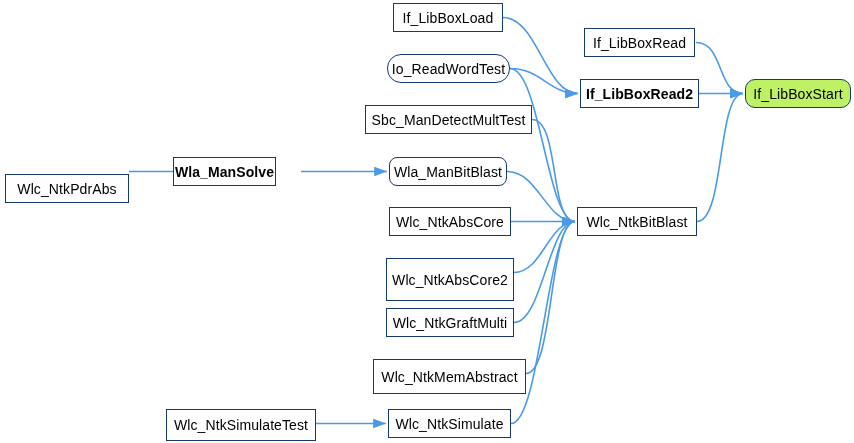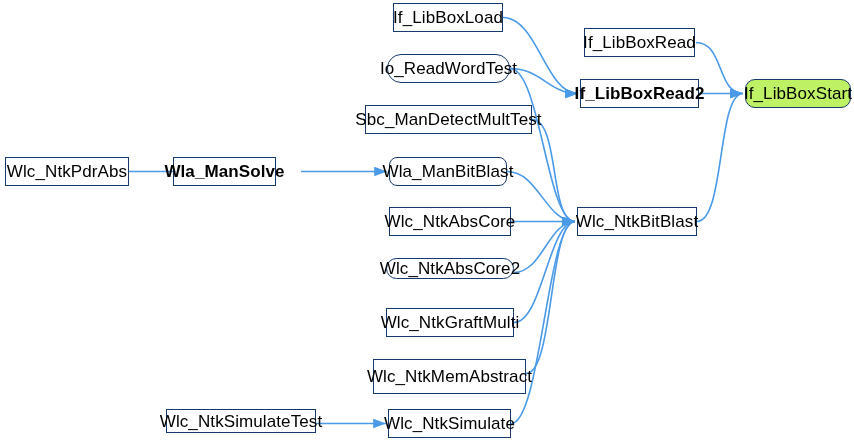--- a/index.html
+++ b/index.html
@@ -22,21 +22,21 @@
     width: 854px;
     height: 443px;
     pointer-events: none;
   }
   .node {
     position: absolute;
     box-sizing: border-box;
     border: 1px solid #163a6b;
     background: #ffffff;
     color: #000000;
-    font-size: 17px;
+    font-size: 14px;
     line-height: 1;
     display: flex;
     align-items: center;
     justify-content: center;
     white-space: nowrap;
     letter-spacing: 0.1px;
   }
   .node.highlight {
     background: #bef264;
     border-color: #163a6b;
@@ -68,51 +68,51 @@
         <path d="M 510,68.5 C 540.15,68.5 546.85,221.5 575,221.5" marker-end="url(#arrow)"></path>
         <path d="M 503,17.5 C 537.65,17.5 545.35,93.5 578,93.5" marker-end="url(#arrow)"></path>
         <path d="M 510,68.5 C 541.5,68.5 548.5,93.5 578,93.5" marker-end="url(#arrow)"></path>
         <path d="M 696,42.5 C 724,42.5 717,93.5 743,93.5" marker-end="url(#arrow)"></path>
         <path d="M 699,93.5 C 727,93.5 717,93.5 743,93.5" marker-end="url(#arrow)"></path>
         <path d="M 697,221.5 C 725,221.5 717,93.5 743,93.5" marker-end="url(#arrow)"></path>
       </g>
   </svg>
 
   <div id="nodes">
-      <div class="node" style="left: 5px; top: 157px; width: 124px; height: 29px;">
+      <div class="node" style="left: 5px; top: 174px; width: 124px; height: 29px;">
         <span>Wlc_NtkPdrAbs</span>
       </div>
       <div class="node" style="left: 173px; top: 157px; width: 103px; height: 29px; font-weight: bold;">
         <span>Wla_ManSolve</span>
       </div>
       <div class="node" style="left: 393px; top: 3px; width: 110px; height: 29px;">
         <span>If_LibBoxLoad</span>
       </div>
       <div class="node" style="left: 387px; top: 54px; width: 123px; height: 29px; border-radius: 14px;">
         <span>Io_ReadWordTest</span>
       </div>
       <div class="node" style="left: 365px; top: 105px; width: 167px; height: 29px;">
         <span>Sbc_ManDetectMultTest</span>
       </div>
       <div class="node" style="left: 389px; top: 157px; width: 118px; height: 29px; border-radius: 8px;">
         <span>Wla_ManBitBlast</span>
       </div>
       <div class="node" style="left: 389px; top: 207px; width: 122px; height: 29px;">
         <span>Wlc_NtkAbsCore</span>
       </div>
-      <div class="node" style="left: 386px; top: 258px; width: 128px; height: 21px; border-radius: 13px;">
+      <div class="node" style="left: 386px; top: 258px; width: 128px; height: 43px;">
         <span>Wlc_NtkAbsCore2</span>
       </div>
       <div class="node" style="left: 386px; top: 308px; width: 128px; height: 29px;">
         <span>Wlc_NtkGraftMulti</span>
       </div>
       <div class="node" style="left: 373px; top: 359px; width: 153px; height: 35px;">
         <span>Wlc_NtkMemAbstract</span>
       </div>
-      <div class="node" style="left: 166px; top: 409px; width: 150px; height: 24px;">
+      <div class="node" style="left: 166px; top: 409px; width: 150px; height: 32px;">
         <span>Wlc_NtkSimulateTest</span>
       </div>
       <div class="node" style="left: 388px; top: 409px; width: 123px; height: 29px;">
         <span>Wlc_NtkSimulate</span>
       </div>
       <div class="node" style="left: 577px; top: 207px; width: 120px; height: 29px;">
         <span>Wlc_NtkBitBlast</span>
       </div>
       <div class="node" style="left: 584px; top: 28px; width: 111px; height: 29px;">
         <span>If_LibBoxRead</span>

